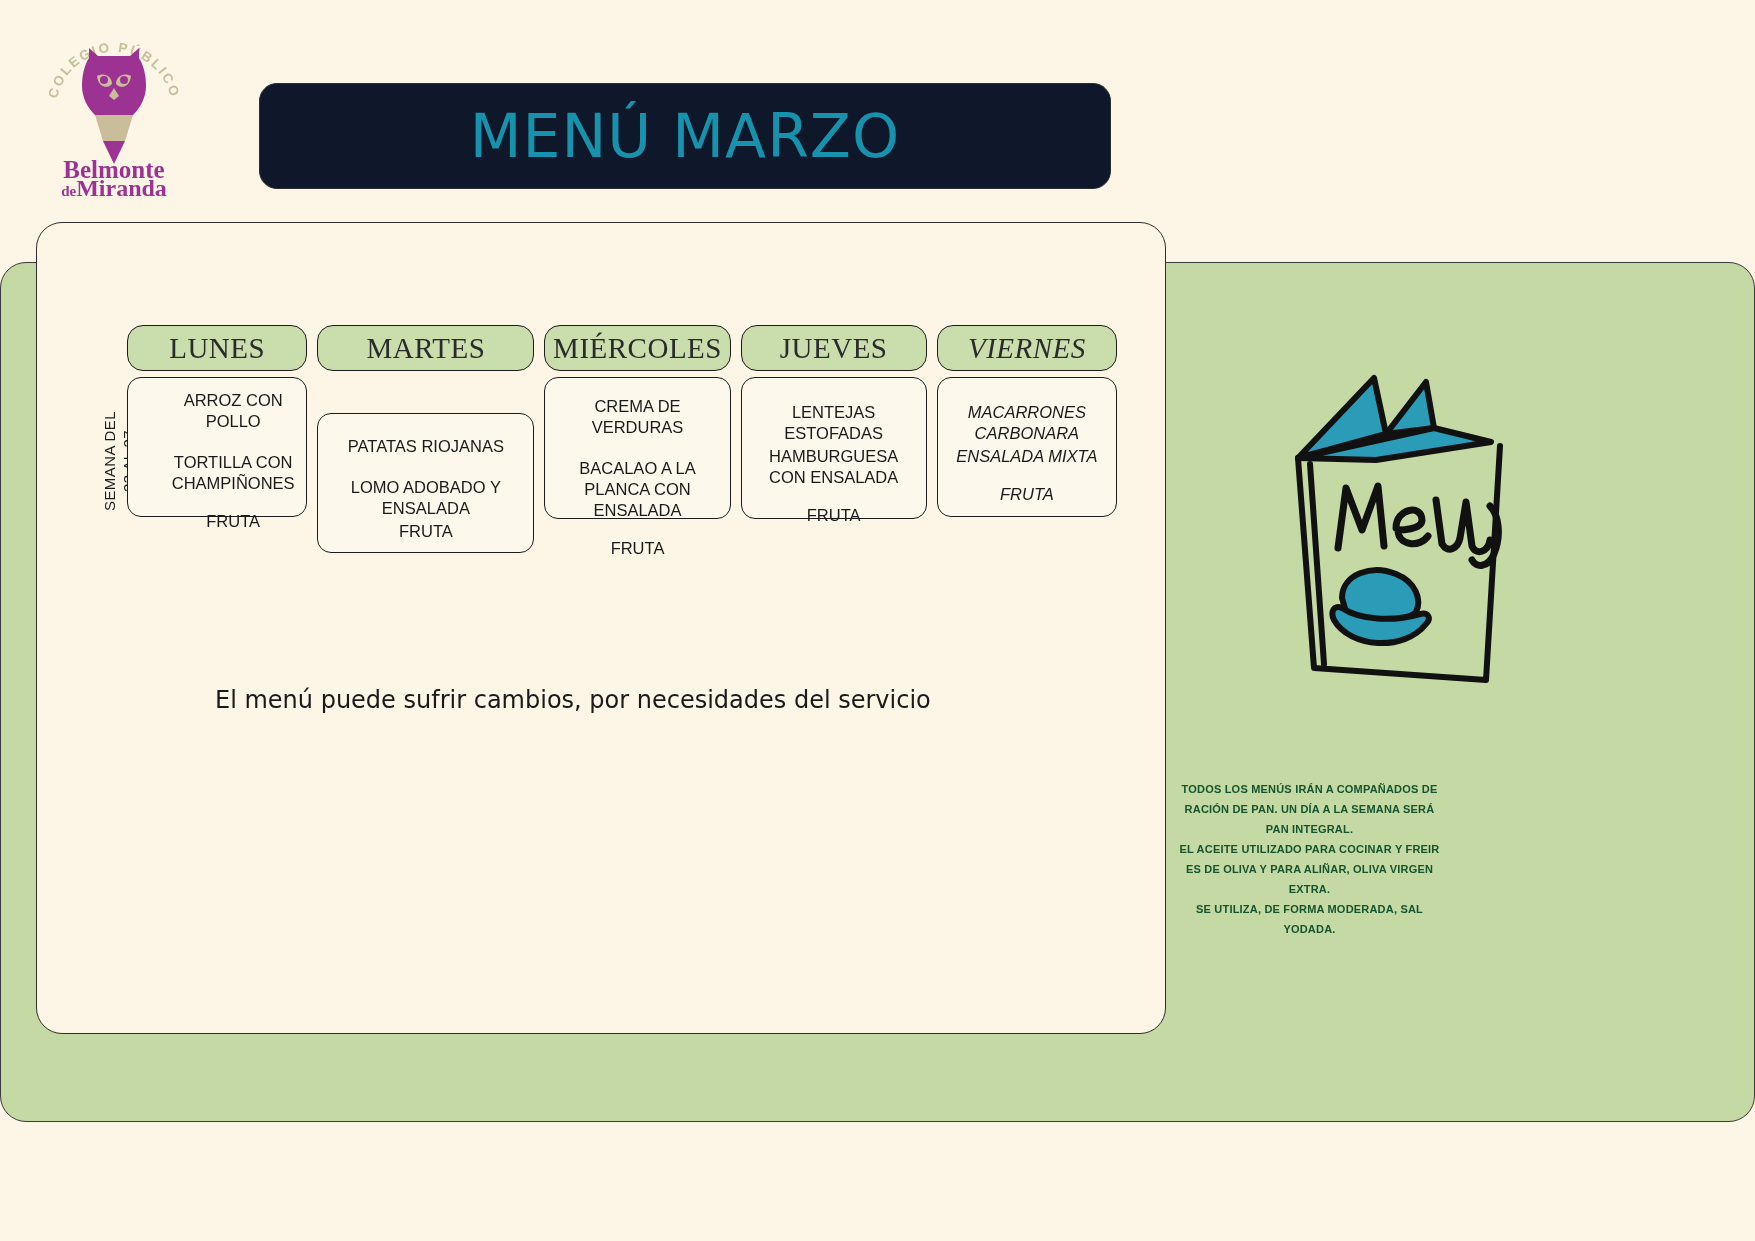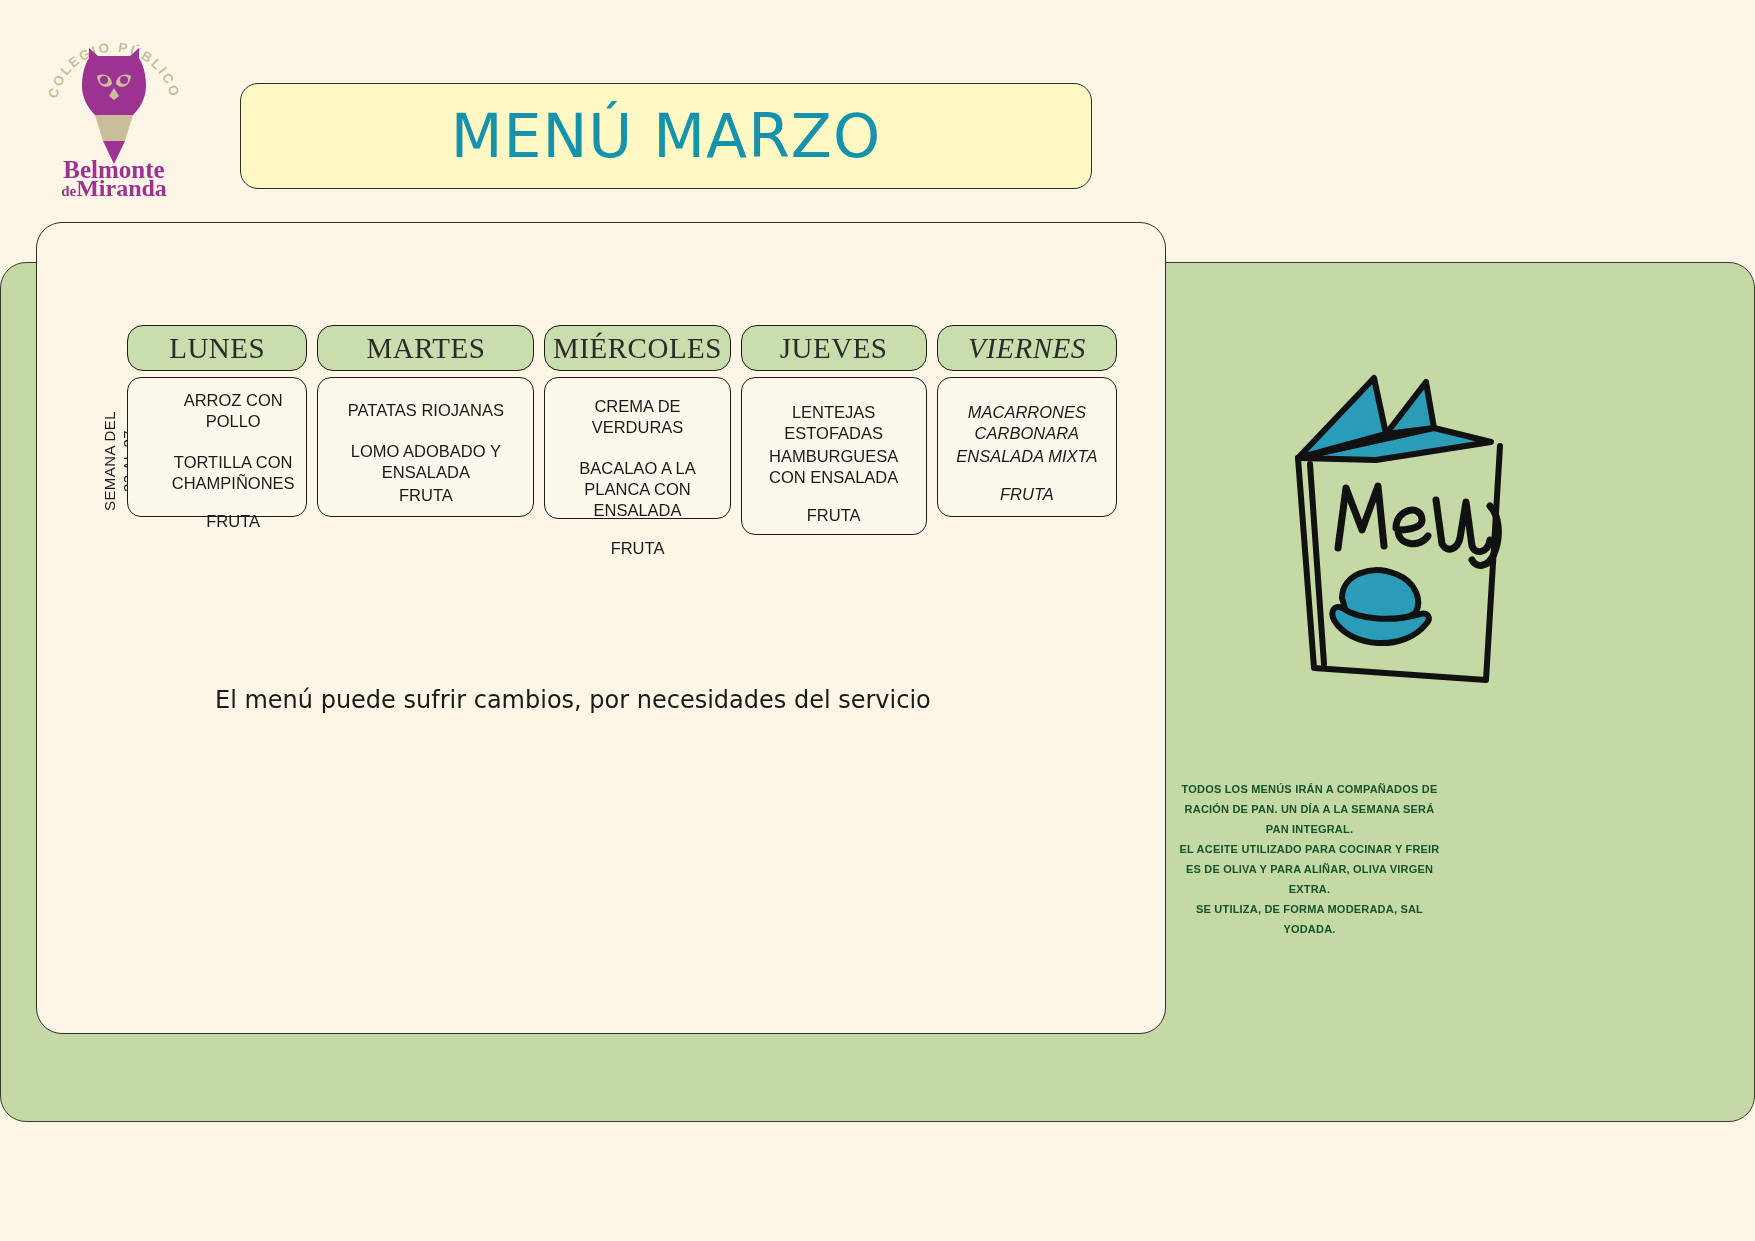--- a/index.html
+++ b/index.html
@@ -49,25 +49,25 @@
     top: 14px;
     width: 148px;
     height: 182px;
     z-index: 10;
   }
   .logo svg { display: block; }
 
   
   .title-banner {
     position: absolute;
-    left: 240px;
+    left: 259px;
     top: 83px;
     width: 852px;
     height: 106px;
-    background: #fef9c3;
+    background: #0f172a;
     border: 1px solid #2e2e2e;
     border-radius: 18px;
     box-sizing: border-box;
     display: flex;
     align-items: center;
     justify-content: center;
     z-index: 10;
   }
   .title-text {
     color: #1692ac;
@@ -110,21 +110,21 @@
     display: flex;
     gap: 10px;
     align-items: flex-start;
   }
   .day-col {
     display: flex;
     flex-direction: column;
     align-items: stretch;
   }
   .day-col.c0 { width: 186px; }
-  .day-col.c1 { width: 224px; }
+  .day-col.c1 { width: 224px; gap: 36px; }
   .day-col.c2 { width: 192px; }
   .day-col.c3 { width: 192px; }
   .day-col.c4 { width: 186px; font-style: italic; }
 
   .day-head {
     background: #c9ddad;
     border: 1.5px solid #1c1c1c;
     border-radius: 16px;
     height: 46px;
     display: flex;
@@ -149,21 +149,21 @@
     align-items: center;
     justify-content: flex-start;
     font-size: 16.5px;
     color: #1a1a1a;
     line-height: 21px;
     text-align: center;
   }
   .day-card.h0 { height: 140px; padding-left: 40px; }
   .day-card.h1 { height: 140px; padding-top: 22px; }
   .day-card.h2 { height: 142px; padding-top: 18px; }
-  .day-card.h3 { height: 158px; padding-top: 24px; }
+  .day-card.h3 { height: 142px; padding-top: 24px; }
   .day-card.h4 { height: 140px; padding-top: 24px; }
 
   .dish { display: block; }
   .dish-gap-lg { margin-top: 20px; }
   .dish-gap-md { margin-top: 17px; }
   .dish-gap-sm { margin-top: 2px; }
 
   
   .disclaimer {
     position: absolute;

